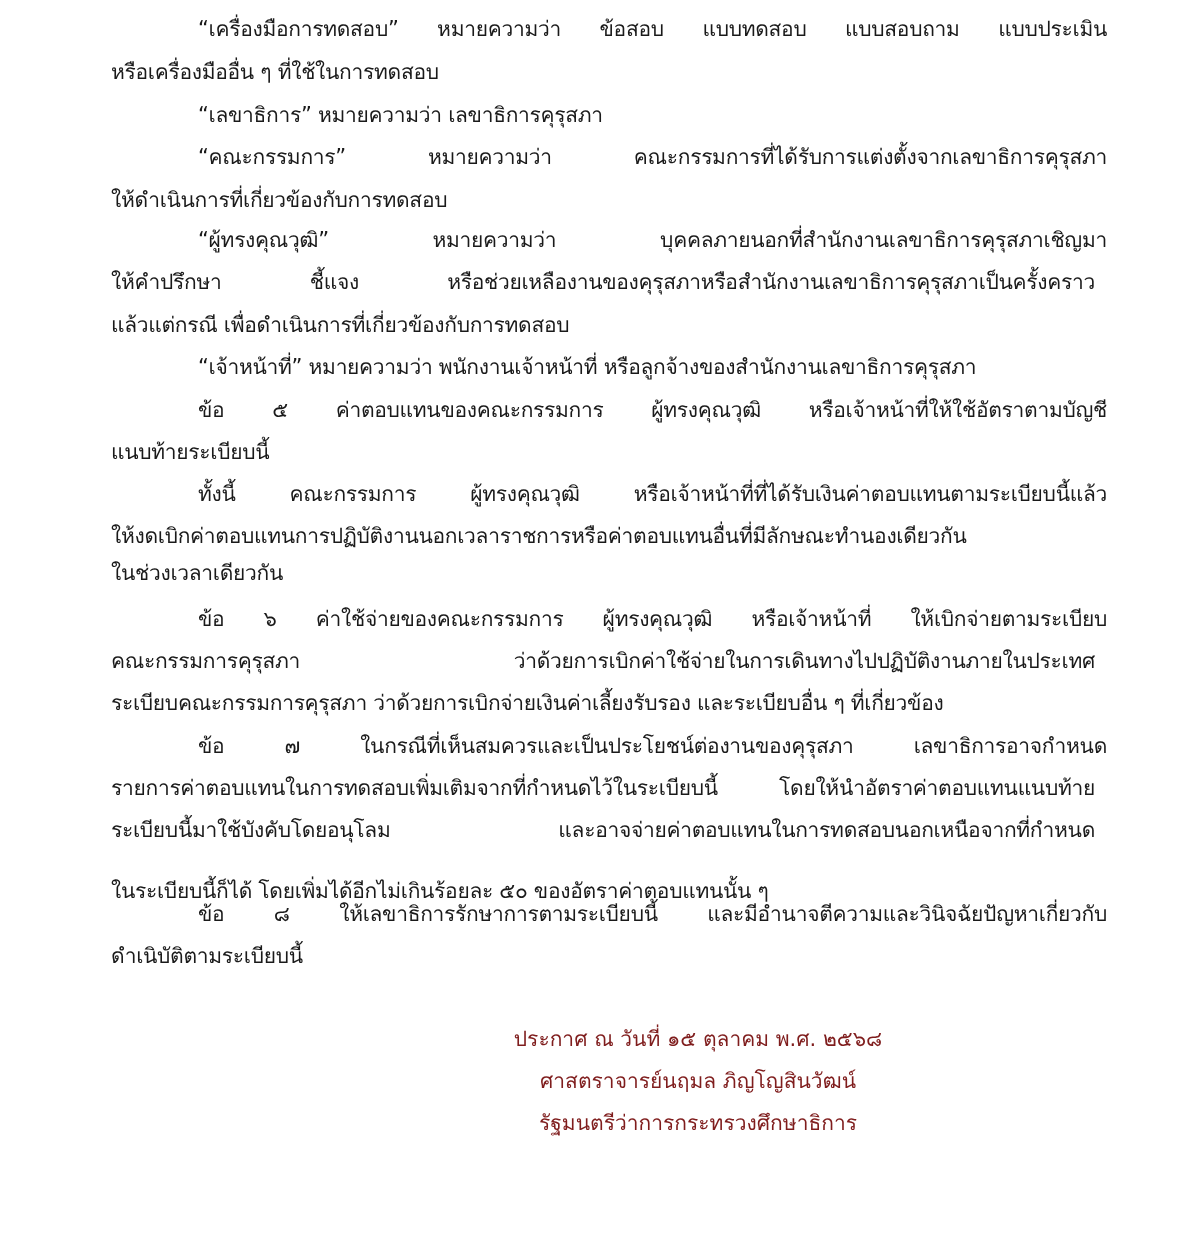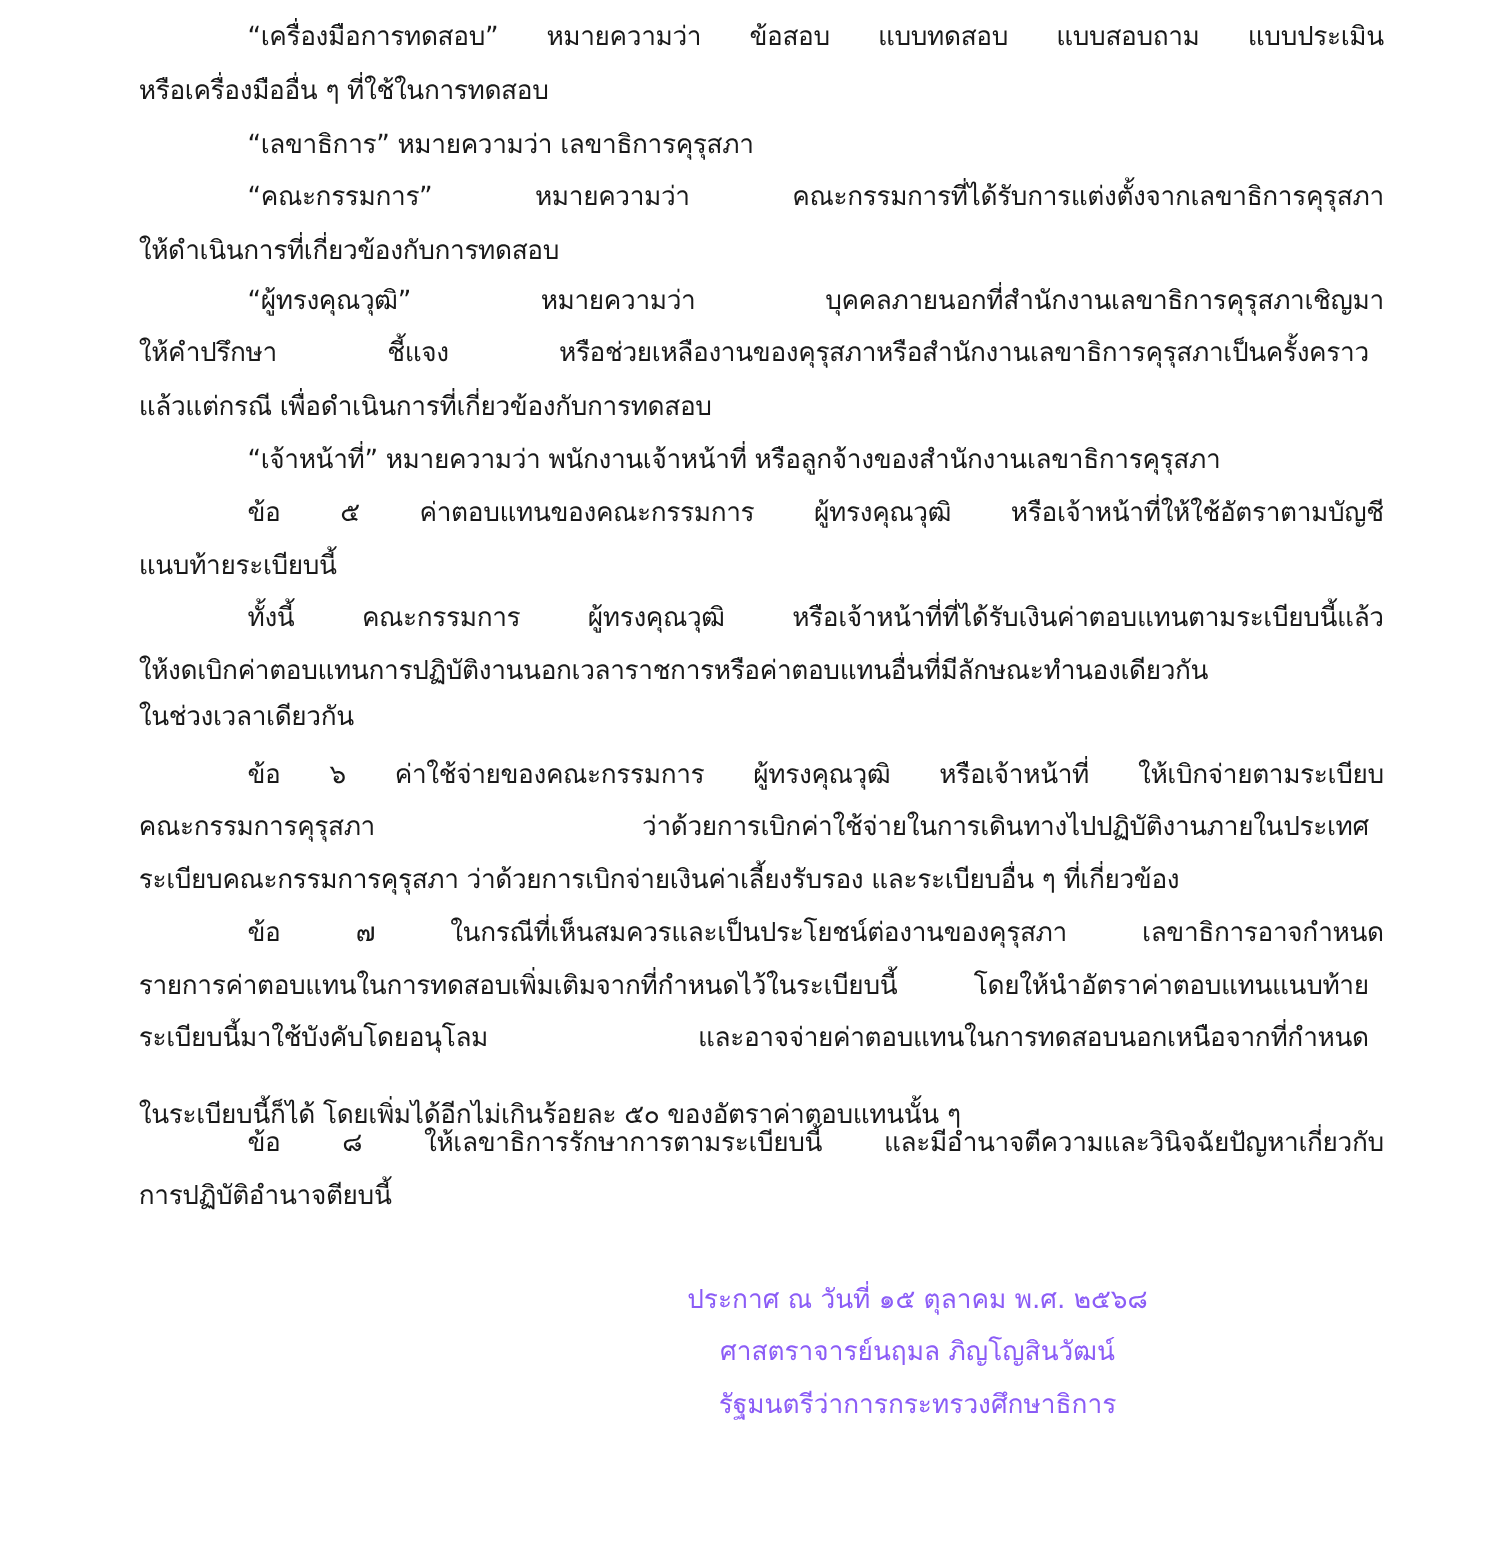--- a/index.html
+++ b/index.html
@@ -32,27 +32,27 @@
       white-space: nowrap;
       letter-spacing: -0.3px;
     }
     .justify {
       text-align: justify;
       text-align-last: justify;
     }
     .indent { left: 170px; width: 909px; margin-left: 28px; }
     .sig {
       position: absolute;
-      left: 464px;
+      left: 428px;
       width: 540px;
       text-align: center;
       font-size: 21px;
       line-height: 30px;
       white-space: nowrap;
-      color: #8b5cf6;
+      color: #7f1d1d;
     }
   </style>
 </head>
 <body>
 
 <div class="page">
 
   <div class="line indent justify" style="top:14px">“เครื่องมือการทดสอบ” หมายความว่า ข้อสอบ แบบทดสอบ แบบสอบถาม แบบประเมิน</div>
   <div class="line" style="top:57px">หรือเครื่องมืออื่น ๆ ที่ใช้ในการทดสอบ</div>
 
@@ -77,19 +77,19 @@
   <div class="line indent justify" style="top:604px">ข้อ ๖ ค่าใช้จ่ายของคณะกรรมการ ผู้ทรงคุณวุฒิ หรือเจ้าหน้าที่ ให้เบิกจ่ายตามระเบียบ</div>
   <div class="line justify" style="top:646px">คณะกรรมการคุรุสภา ว่าด้วยการเบิกค่าใช้จ่ายในการเดินทางไปปฏิบัติงานภายในประเทศ</div>
   <div class="line" style="top:688px">ระเบียบคณะกรรมการคุรุสภา ว่าด้วยการเบิกจ่ายเงินค่าเลี้ยงรับรอง และระเบียบอื่น ๆ ที่เกี่ยวข้อง</div>
 
   <div class="line indent justify" style="top:731px">ข้อ ๗ ในกรณีที่เห็นสมควรและเป็นประโยชน์ต่องานของคุรุสภา เลขาธิการอาจกำหนด</div>
   <div class="line justify" style="top:773px">รายการค่าตอบแทนในการทดสอบเพิ่มเติมจากที่กำหนดไว้ในระเบียบนี้ โดยให้นำอัตราค่าตอบแทนแนบท้าย</div>
   <div class="line justify" style="top:815px">ระเบียบนี้มาใช้บังคับโดยอนุโลม และอาจจ่ายค่าตอบแทนในการทดสอบนอกเหนือจากที่กำหนด</div>
   <div class="line" style="top:876px">ในระเบียบนี้ก็ได้ โดยเพิ่มได้อีกไม่เกินร้อยละ ๕๐ ของอัตราค่าตอบแทนนั้น ๆ</div>
 
   <div class="line indent justify" style="top:899px">ข้อ ๘ ให้เลขาธิการรักษาการตามระเบียบนี้ และมีอำนาจตีความและวินิจฉัยปัญหาเกี่ยวกับ</div>
-  <div class="line" style="top:941px">การปฏิบัติอำนาจตียบนี้</div>
+  <div class="line" style="top:941px">ดำเนิบัติตามระเบียบนี้</div>
 
   <div class="sig" style="top:1024px">ประกาศ ณ วันที่ ๑๕ ตุลาคม พ.ศ. ๒๕๖๘</div>
   <div class="sig" style="top:1066px">ศาสตราจารย์นฤมล ภิญโญสินวัฒน์</div>
   <div class="sig" style="top:1108px">รัฐมนตรีว่าการกระทรวงศึกษาธิการ</div>
 
 </div>
 
 </body></html>

